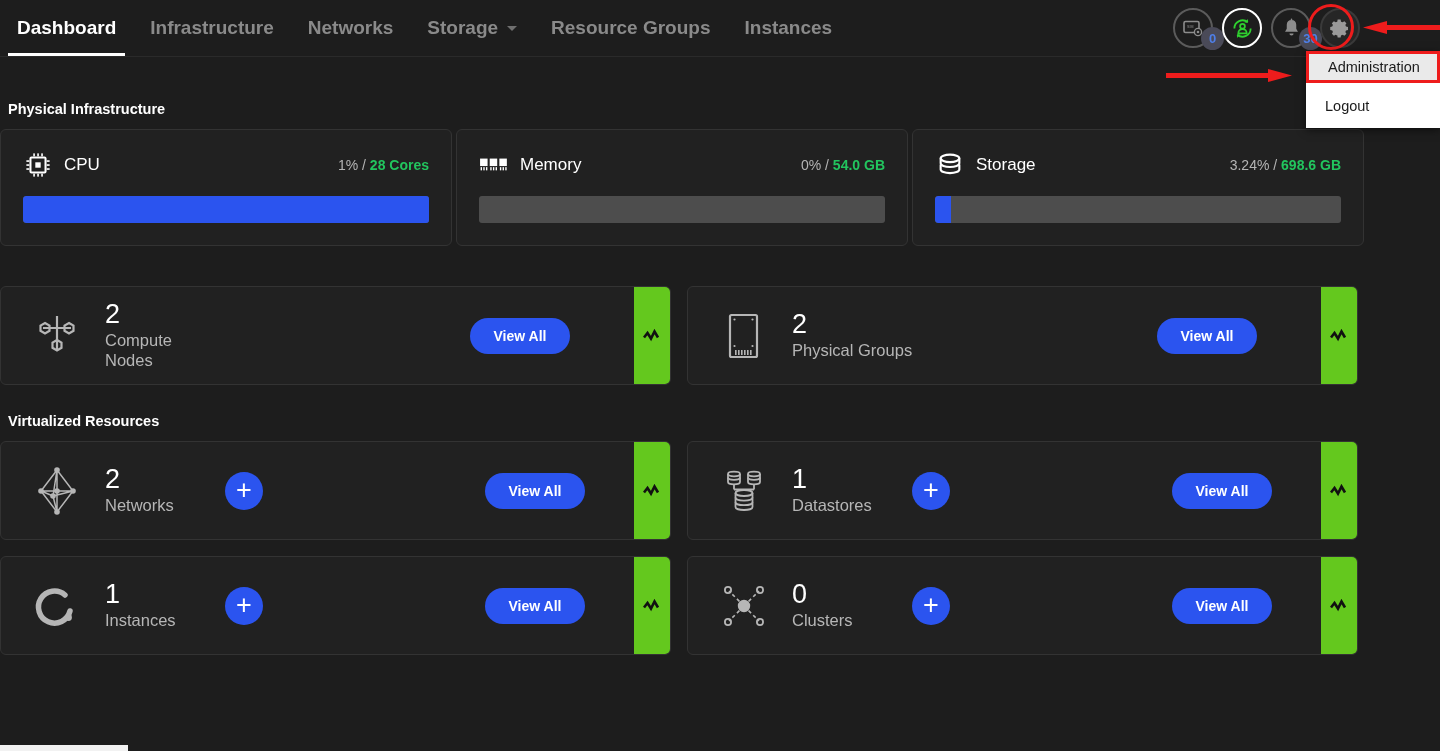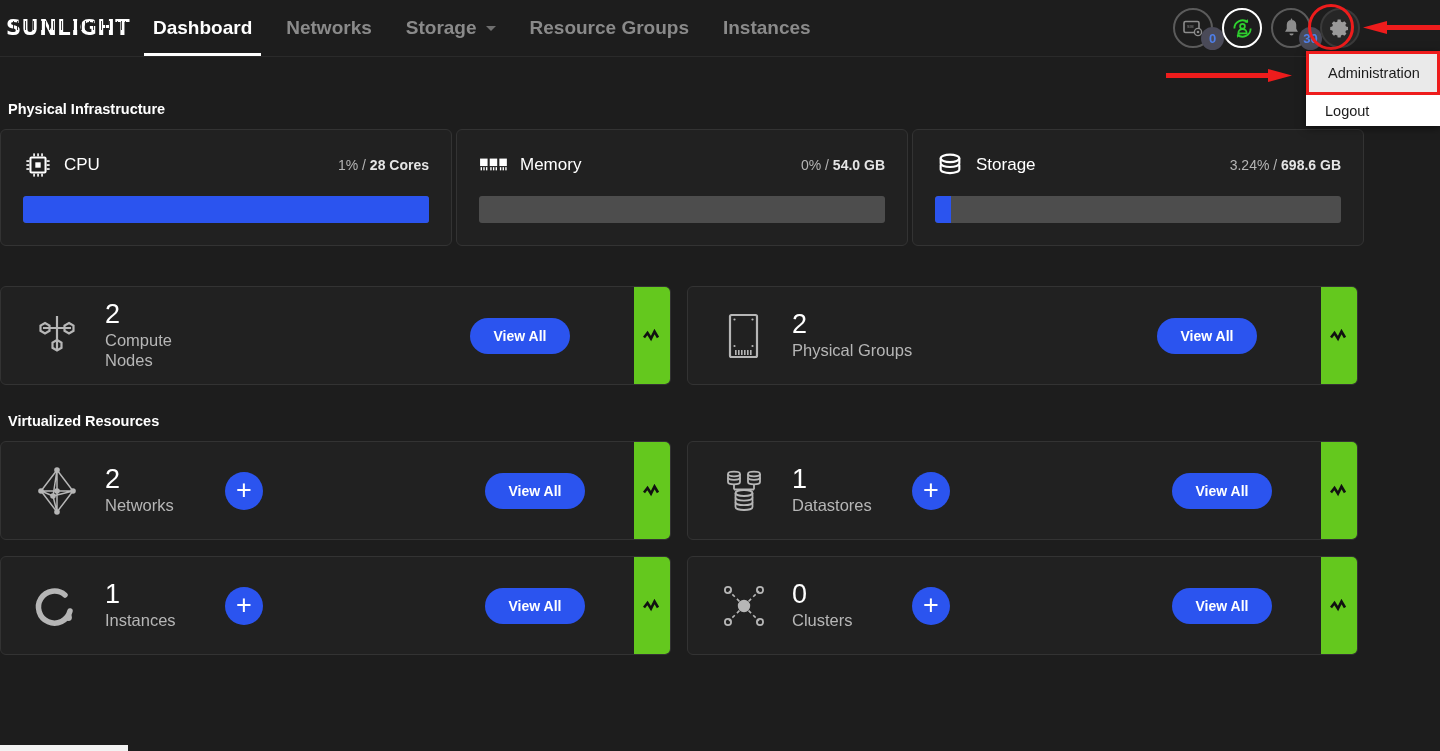--- a/index.html
+++ b/index.html
@@ -130,32 +130,32 @@
   
   .dropdown {
     position: absolute;
     left: 1306px; top: 51px;
     width: 134px;
     background: #ffffff;
     box-shadow: 0 2px 8px rgba(0,0,0,.55);
     z-index: 40;
   }
   .dd-item {
-    height: 31px;
+    height: 45px;
     display: flex; align-items: center;
     padding: 0 19px;
     font-size: 14.5px;
     color: #1b1b1b;
     cursor: pointer;
     background: #ffffff;
   }
   .dd-item.highlight {
     background: #eaeaea;
     border: 3px solid #ee1c1c;
-    height: 44px;
+    height: 32px;
   }
 
   
   .content { padding: 0 0 0 0; }
   .section-title {
     font-size: 14.5px;
     font-weight: 700;
     color: #ffffff;
     padding-left: 8px;
     margin-top: 44px;
@@ -179,21 +179,21 @@
     display: flex; align-items: center;
   }
   .cap-icon { width: 30px; height: 28px; flex: 0 0 auto; margin-right: 11px; }
   .cap-name { font-size: 17px; color: #ffffff; }
   .cap-vals {
     margin-left: auto;
     font-size: 14px;
     color: #b4b4b4;
     white-space: nowrap;
   }
-  .cap-vals b { color: #e5e5e5; font-weight: 700; }
+  .cap-vals b { color: #22c55e; font-weight: 700; }
   .cap-bar {
     margin-top: 17px;
     height: 27px;
     background: #4d4d4d;
     border-radius: 3px;
     overflow: hidden;
   }
   .cap-fill { height: 100%; background: #2b54ef; border-radius: 3px 0 0 3px; }
 
   
@@ -258,27 +258,27 @@
     position: absolute;
     left: 0; bottom: 0;
     width: 128px; height: 6px;
     background: #f2f2f2;
   }
 </style>
 </head>
 <body>
 
 <div class="topnav">
-  <div class="logo-wrap">
-    <div class="logo-text">SUNLIGHT</div>
-  </div>
 
   <div class="nav-items">
     <div class="nav-item active">
       <span>Dashboard</span>
+    </div>
+    <div class="nav-item">
+      <span>Infrastructure</span>
     </div>
     <div class="nav-item">
       <span>Networks</span>
     </div>
     <div class="nav-item">
       <span>Storage</span>
       <span class="nav-caret"></span>
     </div>
     <div class="nav-item">
       <span>Resource Groups</span>

